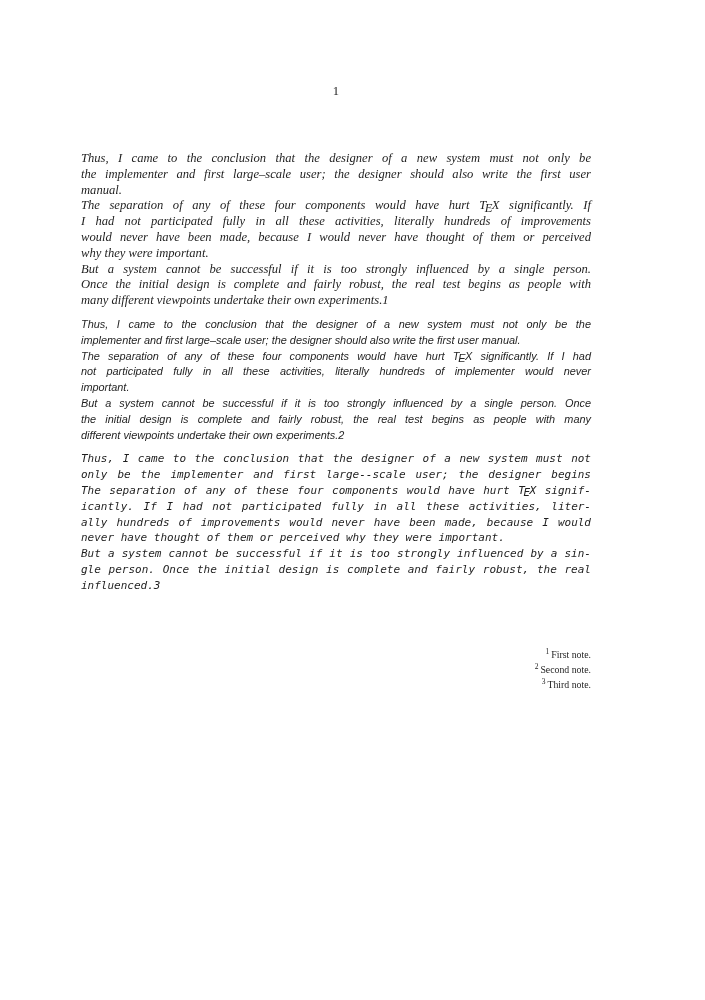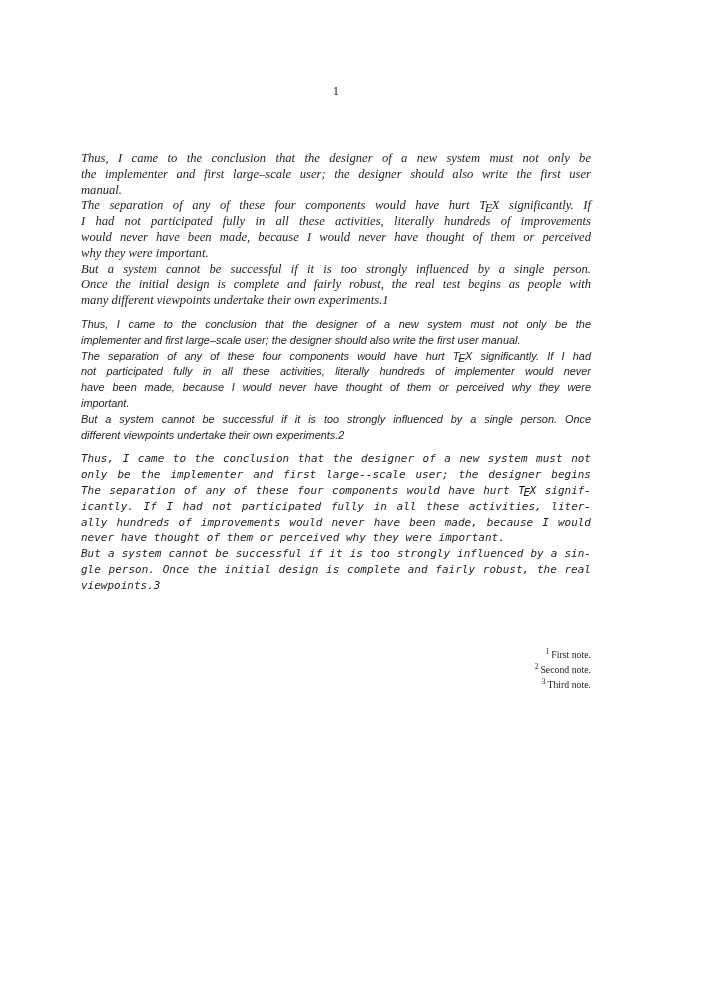--- a/index.html
+++ b/index.html
@@ -91,35 +91,35 @@
         <div class="line end">why they were important.</div>
         <div class="line">But a system cannot be successful if it is too strongly influenced by a single person.</div>
         <div class="line">Once the initial design is complete and fairly robust, the real test begins as people with</div>
         <div class="line end">many different viewpoints undertake their own experiments.1</div>
       </div>
       <div class="block font-sans">
         <div class="line">Thus, I came to the conclusion that the designer of a new system must not only be the</div>
         <div class="line end">implementer and first large–scale user; the designer should also write the first user manual.</div>
         <div class="line">The separation of any of these four components would have hurt <span class="tex-logo">T<span class="tex-e">E</span>X</span> significantly. If I had</div>
         <div class="line">not participated fully in all these activities, literally hundreds of implementer would never</div>
-        <div class="line">have been made, because I would never have thought of them or perceived why they were</div>
         <div class="line end">important.</div>
         <div class="line">But a system cannot be successful if it is too strongly influenced by a single person. Once</div>
+        <div class="line">the initial design is complete and fairly robust, the real test begins as people with many</div>
         <div class="line end">different viewpoints undertake their own experiments.2</div>
       </div>
       <div class="block font-mono">
         <div class="line">Thus, I came to the conclusion that the designer of a new system must not</div>
         <div class="line">only be the implementer and first large--scale user; the designer begins</div>
         <div class="line">The separation of any of these four components would have hurt <span class="tex-logo">T<span class="tex-e">E</span>X</span> signif-</div>
         <div class="line">icantly. If I had not participated fully in all these activities, liter-</div>
         <div class="line">ally hundreds of improvements would never have been made, because I would</div>
         <div class="line end">never have thought of them or perceived why they were important.</div>
         <div class="line">But a system cannot be successful if it is too strongly influenced by a sin-</div>
         <div class="line">gle person. Once the initial design is complete and fairly robust, the real</div>
-        <div class="line end">viewpoints.3</div>
+        <div class="line end">influenced.3</div>
       </div>
     </main>
 
   <div class="footnotes" id="footnotes">
       <div class="fnline"><span class="fn-mark">1</span><span>First note.</span></div>
       <div class="fnline"><span class="fn-mark">2</span><span>Second note.</span></div>
       <div class="fnline"><span class="fn-mark">3</span><span>Third note.</span></div>
     </div>
 </div>
 

